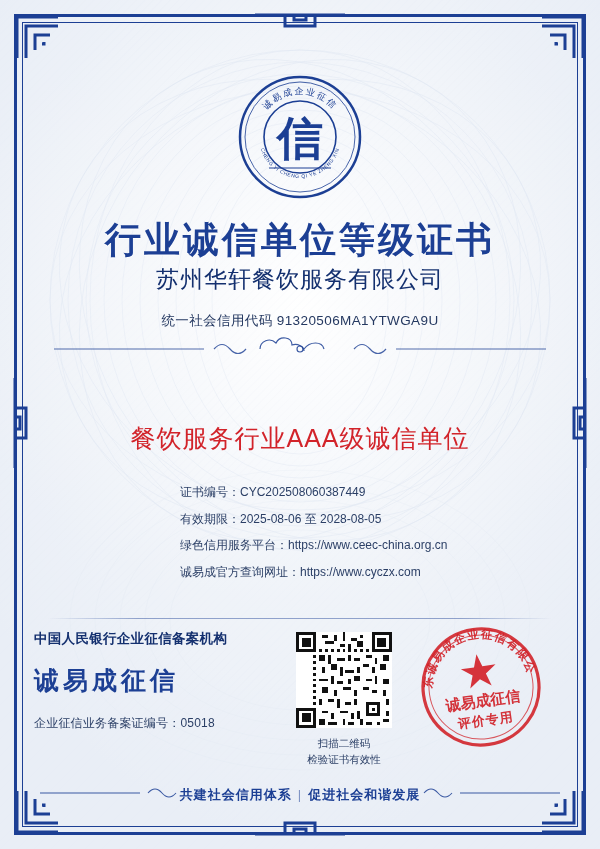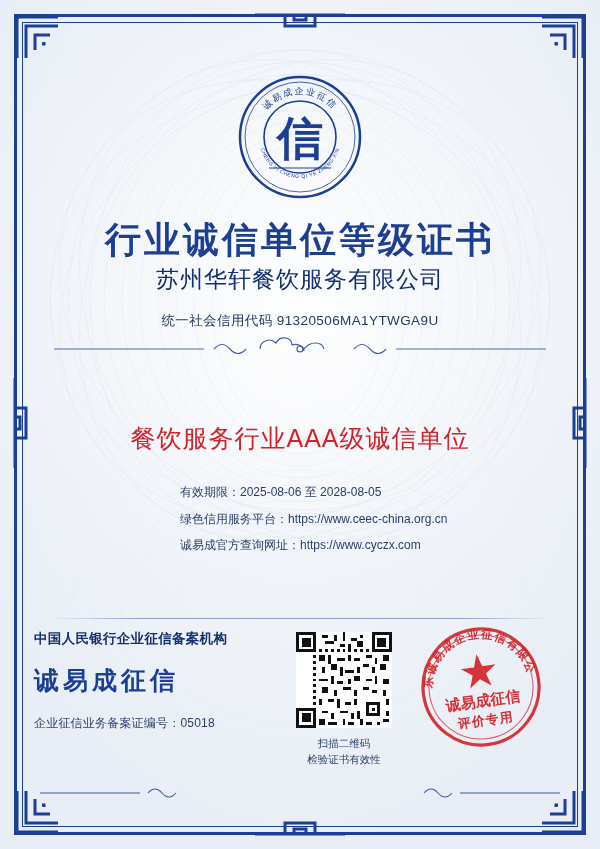--- a/index.html
+++ b/index.html
@@ -407,20 +407,23 @@
           <path d="M250 13 c6 -8 18 -8 20 0" opacity="0.85"></path>
           <circle cx="246" cy="13" r="3" opacity="0.85"></circle>
         </g>
       </svg>
     </div>
 
 
     <div class="grade">餐饮服务行业AAA级诚信单位</div>
 
     <div class="details">
+      <div class="detail-row">
+        <span class="lbl">证书编号：</span><span class="val">CYC202508060387449</span>
+      </div>
       <div class="detail-row">
         <span class="lbl">有效期限：</span><span class="val">2025-08-06 至 2028-08-05</span>
       </div>
       <div class="detail-row">
         <span class="lbl">绿色信用服务平台：</span><span class="val">https://www.ceec-china.org.cn</span>
       </div>
       <div class="detail-row">
         <span class="lbl">诚易成官方查询网址：</span><span class="val">https://www.cyczx.com</span>
       </div>
     </div>
@@ -571,15 +574,18 @@
     </div>
 
     <svg class="footer-orn" width="540" height="22" viewBox="0 0 540 22">
       <g stroke="#1c3f94" fill="none" stroke-width="1.1" opacity="0.85">
         <line x1="10" y1="11" x2="110" y2="11"></line>
         <line x1="430" y1="11" x2="530" y2="11"></line>
         <path d="M118 11 q7 -8 14 0 q7 8 14 0"></path>
         <path d="M394 11 q7 -8 14 0 q7 8 14 0"></path>
       </g>
     </svg>
+    <div class="footer-line">
+      <span>共建社会信用体系</span><span class="sep">|</span><span>促进社会和谐发展</span>
+    </div>
 
   </div>
 </div>
 
 </body></html>

